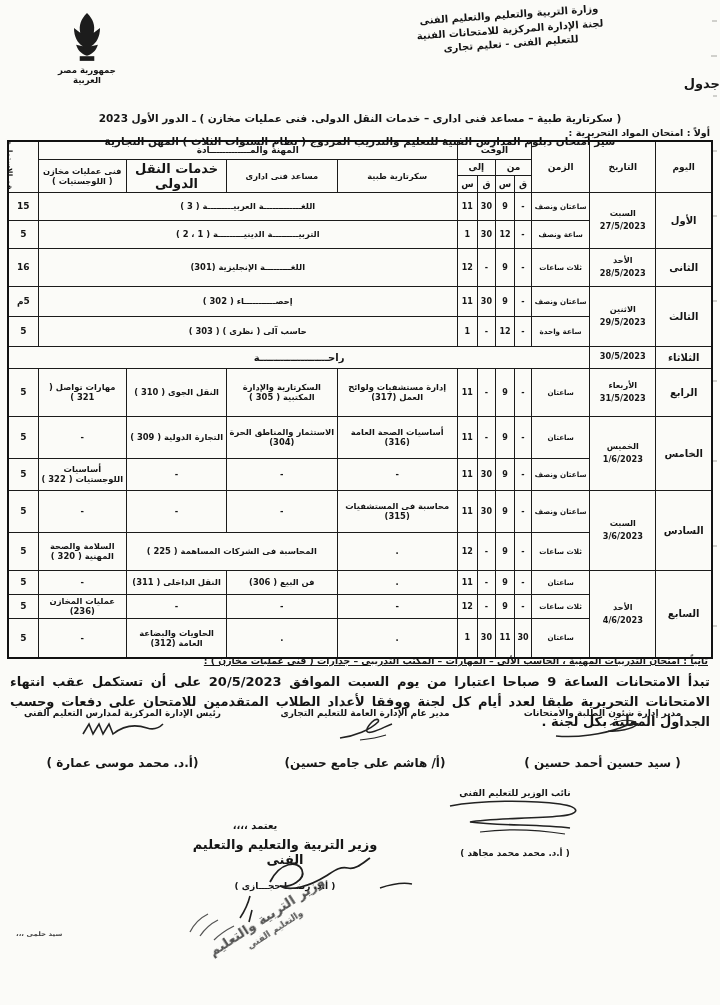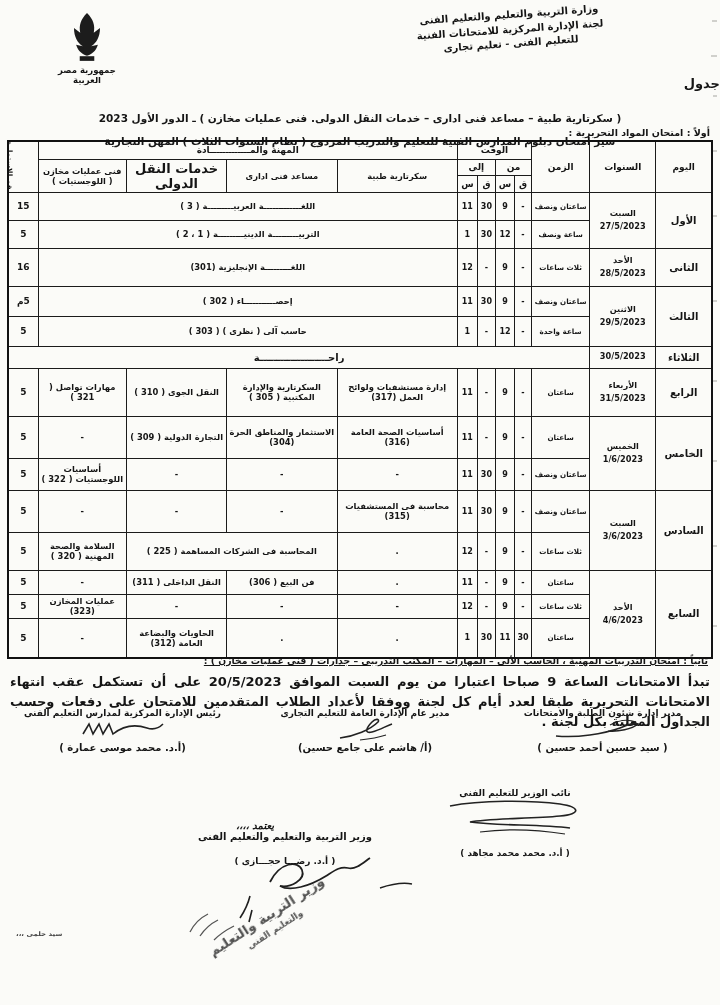--- a/index.html
+++ b/index.html
@@ -64,30 +64,30 @@
   .second-para{
     position:absolute;top:672px;right:10px;left:10px;
     font-weight:bold;font-size:13px;line-height:1.55;
     text-align:justify;
   }
 
   
   .sig-row{position:absolute;top:708px;right:10px;left:10px;display:flex;justify-content:space-between;}
   .sig-block{text-align:center;font-weight:bold;}
   .sig-block .t{font-size:9px;}
-  .sig-block .n{font-size:10px;margin-top:2px;}
+  .sig-block .n{font-size:12px;margin-top:16px;}
   .sig-block svg{display:block;margin:-2px auto;}
 
   .deputy{position:absolute;top:788px;left:430px;width:170px;text-align:center;font-weight:bold;}
   .deputy .t{font-size:9px;}
   .deputy .n{font-size:8.8px;margin-top:2px;}
 
   .approval{position:absolute;top:820px;left:175px;width:220px;text-align:center;font-weight:bold;}
-  .approval .a{font-size:10px;text-align:center;padding-right:60px;font-style:italic;}
-  .approval .t{font-size:10px;}
+  .approval .a{font-size:10px;text-align:center;padding-right:60px;}
+  .approval .t{font-size:13px;margin-top:6px;}
   .approval .n{font-size:9px;margin-top:14px;}
 
   .big-sign{position:absolute;top:852px;left:130px;}
   .stamp{
     position:absolute;top:905px;left:165px;width:210px;
     transform:rotate(-33deg);
     color:rgba(45,45,45,.82);
     font-weight:bold;font-size:13.5px;text-align:center;line-height:1.5;
     filter:blur(.2px);
   }
@@ -149,21 +149,21 @@
         <col style="width:20px">
       <col style="width:120px">
         <col style="width:110px">
         <col style="width:100px">
         <col style="width:88px">
       <col style="width:30px">
     </colgroup>
     <thead>
       <tr style="height:18px;">
         <th rowspan="3">اليوم</th>
-        <th rowspan="3">السنوات</th>
+        <th rowspan="3">التاريخ</th>
         <th rowspan="3">الزمن</th>
         <th colspan="4">الوقت</th>
         <th colspan="4">المهنة والمـــــــــــــادة</th>
         <th rowspan="3" class="form-head"><span class="vtext">رقم الاستمارة</span></th>
       </tr>
       <tr style="height:15px;">
         <th colspan="2">من</th>
         <th colspan="2">إلى</th>
         <th rowspan="2" style="font-size:8.3px">سكرتارية طبية</th>
         <th rowspan="2" style="font-size:8.3px">مساعد فنى ادارى</th>
@@ -322,21 +322,21 @@
         </tr>
         <tr style="height: 24px;">
           <td class="dur">ثلاث ساعات</td>
           <td>-</td>
           <td>9</td>
           <td>-</td>
           <td>12</td>
           <td class="subj">-</td>
           <td class="subj">-</td>
           <td class="subj">-</td>
-          <td class="subj">عمليات المخازن (323)</td>
+          <td class="subj">عمليات المخازن (236)</td>
           <td class="form">5</td>
         </tr>
         <tr style="height: 40px;">
           <td class="dur">ساعتان</td>
           <td>30</td>
           <td>11</td>
           <td>30</td>
           <td>1</td>
           <td class="subj">.</td>
           <td class="subj">.</td>

